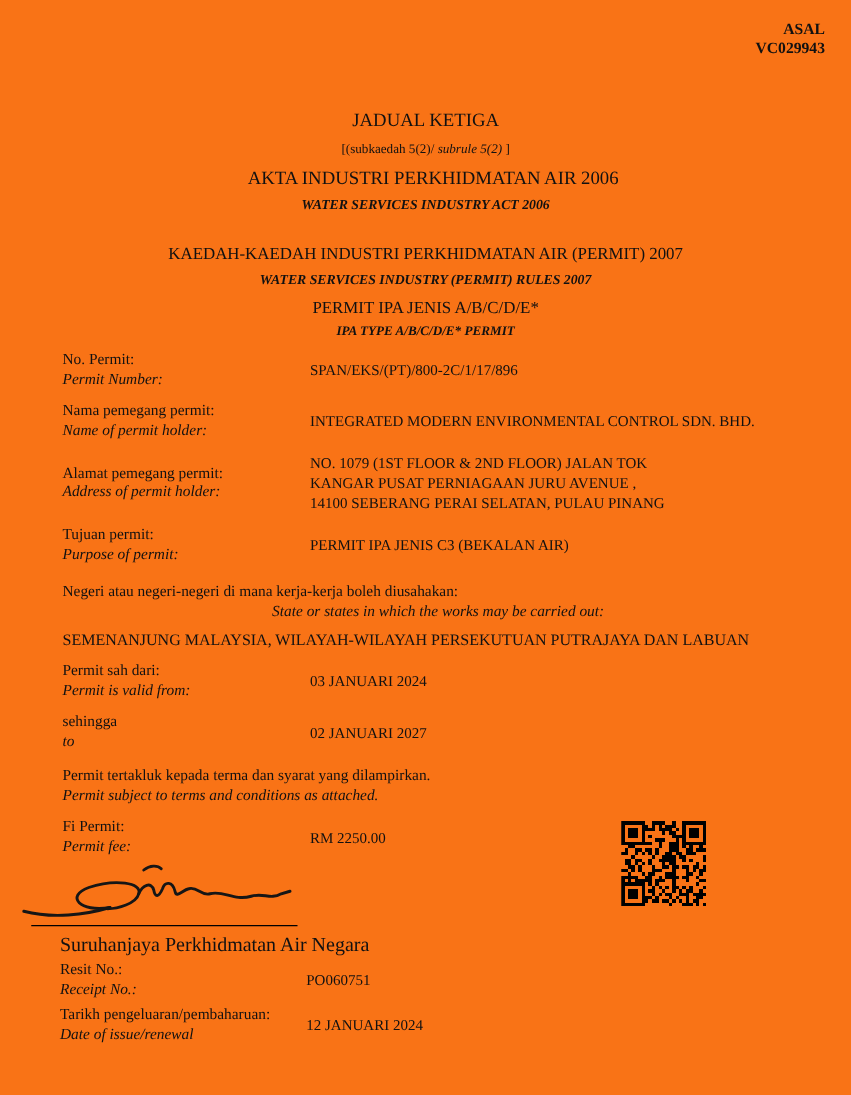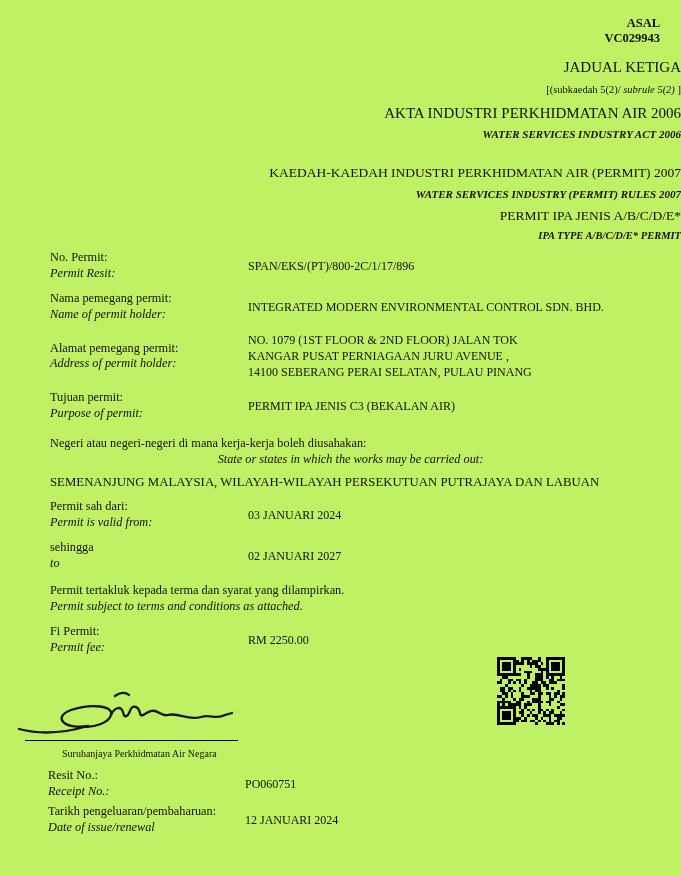--- a/index.html
+++ b/index.html
@@ -1,30 +1,30 @@
 <!DOCTYPE html>
 <html><head>
 <meta charset="utf-8">
 <style>
   html,body{margin:0;padding:0;background:#ffffff;}
   .page{
     position:relative;
     width:681px;height:876px;
-    background:#bef264;
+    background:#f97316;
     color:#111;
     font-family:"Liberation Serif", serif;
     overflow:hidden;
   }
   
   .corner{
     position:absolute;top:16px;right:21px;
     text-align:right;font-weight:bold;font-size:12.5px;line-height:15px;
   }
   
-  .titles{padding-top:59px;text-align:right;}
+  .titles{padding-top:89px;text-align:center;}
   .t-main{font-size:15px;margin:0 0 8px 0;}
   .t-sub{font-size:10.5px;margin:0 0 10px 0;}
   .t-sub .it{font-style:italic;}
   .t-act{font-size:15px;margin:0 0 6px 12px;}
   .t-en{font-size:11px;font-weight:bold;font-style:italic;margin:0;}
   .gap-lg{margin-bottom:25px;}
   .t-rules{font-size:13.5px;margin:0 0 7px 0;}
   .t-permit{font-size:13.5px;margin:8px 0 6px 0;}
   .t-ipa{font-size:10.5px;font-weight:bold;font-style:italic;margin:0;}
   
@@ -37,21 +37,21 @@
   .states .lbl{font-size:12.3px;line-height:15.5px;margin-top:15px;}
   .states .lbl .en{font-style:italic;text-align:center;}
   .states .val{font-size:12.8px;margin-top:8px;}
   .terms{margin:12px 0 10px 0;font-size:12.3px;line-height:15.5px;}
   .terms .en{font-style:italic;}
   
   .qr{position:absolute;left:497px;top:656px;width:68px;height:70px;}
   
   .sig-svg{position:absolute;left:14px;top:684px;}
   .sig-line{position:absolute;left:25px;top:740px;width:213px;border-top:1.6px solid #000;height:0;}
-  .authority{position:absolute;left:62px;top:748px;font-size:10px;}
+  .authority{position:absolute;left:48px;top:748px;font-size:16px;}
   
   .footer{position:absolute;left:48px;top:768px;right:30px;}
   .footer .flabel{width:197px;}
   .footer .frow{margin-bottom:5px;}
 </style>
 </head>
 <body>
 
 <div class="page">
 
@@ -69,21 +69,21 @@
     <div class="t-en">WATER SERVICES INDUSTRY (PERMIT) RULES 2007</div>
     <div class="t-permit">PERMIT IPA JENIS A/B/C/D/E*</div>
     <div class="t-ipa">IPA TYPE A/B/C/D/E* PERMIT</div>
   </div>
 
   <div class="content">
 
     <div class="frow">
       <div class="flabel">
         <div>No. Permit:</div>
-        <div class="en">Permit Resit:</div>
+        <div class="en">Permit Number:</div>
       </div>
       <div class="fvalue">SPAN/EKS/(PT)/800-2C/1/17/896</div>
     </div>
 
     <div class="frow">
       <div class="flabel">
         <div>Nama pemegang permit:</div>
         <div class="en">Name of permit holder:</div>
       </div>
       <div class="fvalue">INTEGRATED MODERN ENVIRONMENTAL CONTROL SDN. BHD.</div>

